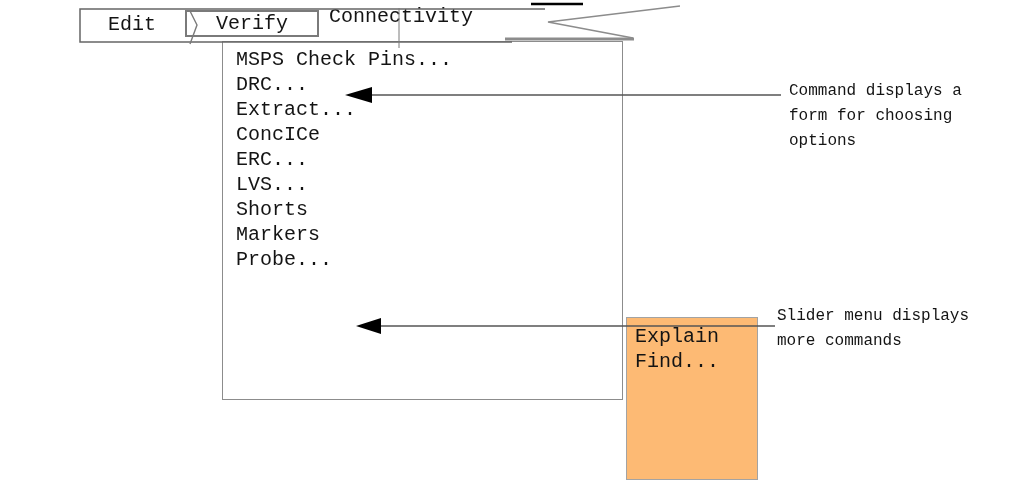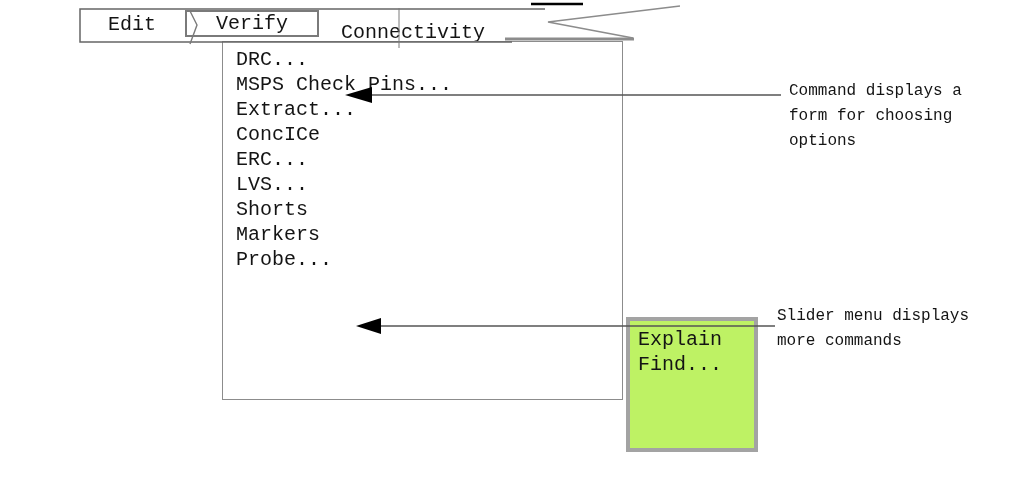--- a/index.html
+++ b/index.html
@@ -31,22 +31,22 @@
     box-sizing:border-box;
   }
   #verify-menu ul, #slider-menu ul{
     list-style:none;margin:0;padding:5px 0 0 13px;
   }
   #verify-menu li{
     font-size:20px;line-height:25px;white-space:nowrap;cursor:default;
   }
   
   #slider-menu{
-    left:626px;top:317px;width:132px;height:135px;
-    border:4px solid #a3a3a3;background:#bef264;
+    left:626px;top:317px;width:132px;height:163px;
+    border:1px solid #a3a3a3;background:#fdba74;
     box-sizing:border-box;
   }
   #slider-menu ul{padding:6px 0 0 8px;}
   #slider-menu li{font-size:20px;line-height:25px;white-space:nowrap;cursor:default;}
   
   .callout-text{
     font-size:16px;line-height:25px;white-space:pre-line;
   }
   #callout-form{left:789px;top:79px;width:215px;}
   #callout-slider{left:777px;top:304px;width:220px;}
@@ -60,26 +60,26 @@
 <body>
 
 <div id="canvas">
 
   <div class="abs menulabel" style="left:108px;top:12px;">Edit</div>
 
   <div class="abs" id="verify-btn">
     <span class="menulabel">Verify</span>
   </div>
 
-  <div class="abs menulabel" style="left:329px;top:20px;margin-left:12px;">Connectivity</div>
+  <div class="abs menulabel" style="left:329px;top:4px;">Connectivity</div>
 
   <div class="abs" id="verify-menu">
     <ul>
+      <li>MSPS Check Pins...</li>
       <li>DRC...</li>
-      <li>MSPS Check Pins...</li>
       <li>Extract...</li>
       <li>ConcICe</li>
       <li>ERC...</li>
       <li>LVS...</li>
       <li>Shorts</li>
       <li>Markers</li>
       <li>Probe...</li>
     </ul>
   </div>
 

